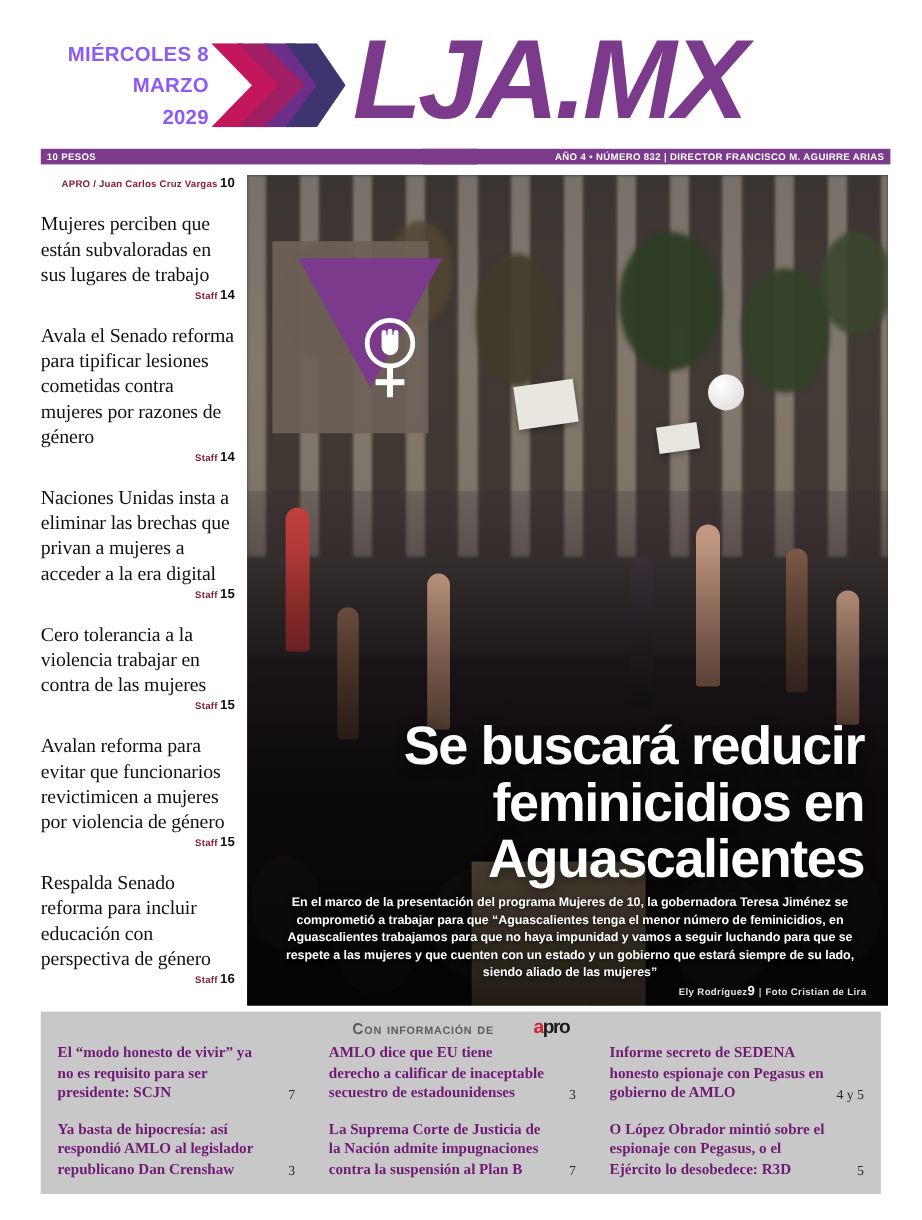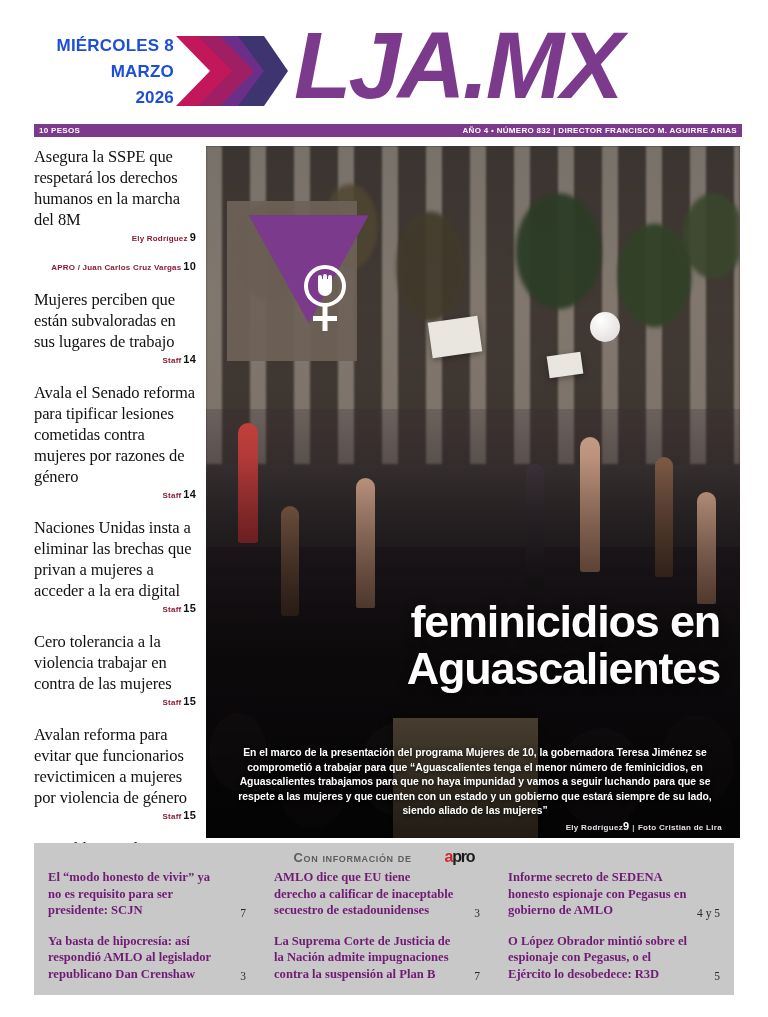--- a/index.html
+++ b/index.html
@@ -10,21 +10,21 @@
     overflow: hidden;
   }
   .page { position: relative; width: 768px; height: 1017px; background: #fff; }
 
   
   .masthead { position: absolute; left: 0; top: 0; width: 768px; height: 132px; }
   .date-block {
     position: absolute; left: 34px; top: 33px; width: 140px;
     font-family: "Liberation Sans", sans-serif;
     font-weight: bold; font-size: 17px; line-height: 26px;
-    color: #1d4ed8; text-align: right; letter-spacing: .2px;
+    color: #8b5cf6; text-align: right; letter-spacing: .2px;
   }
   .date-block div { white-space: nowrap; }
 
   .logo-wrap { position: absolute; left: 176px; top: 18px; width: 520px; height: 105px; }
   .chev { position: absolute; left: 0; top: 18px; }
   .wordmark {
     position: absolute; left: 118px; top: -4px;
     font-family: "Liberation Sans", sans-serif;
     font-style: italic; font-weight: bold;
     font-size: 94px; line-height: 104px;
@@ -232,21 +232,21 @@
 </head>
 <body>
 
 <div class="page">
 
   <div class="masthead">
 
     <div class="date-block">
       <div>MIÉRCOLES 8</div>
       <div>MARZO</div>
-      <div>2026</div>
+      <div>2029</div>
     </div>
 
     <div class="logo-wrap">
       <svg class="chev" width="112" height="70" viewBox="0 0 112 70">
         <polygon points="0,0 26,0 60,35 26,70 0,70 34,35" fill="#c2185b"></polygon>
         <polygon points="22,0 48,0 82,35 48,70 22,70 56,35" fill="#a01e63"></polygon>
         <polygon points="44,0 70,0 104,35 70,70 44,70 78,35" fill="#6b2f8a"></polygon>
         <polygon points="62,0 88,0 112,35 88,70 62,70 88,35" fill="#3d3470"></polygon>
       </svg>
       <div class="wordmark"><span>LJA</span><span class="mx">.MX</span></div>
@@ -255,24 +255,20 @@
     <div class="strip strip-left">
       <span>10 PESOS</span>
     </div>
     <div class="strip strip-right">
       <span>AÑO 4 • NÚMERO 832 | DIRECTOR FRANCISCO M. AGUIRRE ARIAS</span>
     </div>
   </div>
 
   <div class="left-col">
 
-    <div class="brief">
-      <div class="brief-title">Asegura la SSPE que respetará los derechos humanos en la marcha del 8M</div>
-      <div class="brief-credit"><span>Ely Rodríguez</span><span class="pg">9</span></div>
-    </div>
 
     <div class="brief">
       <div class="brief-credit"><span>APRO / Juan Carlos Cruz Vargas</span><span class="pg">10</span></div>
     </div>
 
     <div class="brief">
       <div class="brief-title">Mujeres perciben que están subvaloradas en sus lugares de trabajo</div>
       <div class="brief-credit"><span>Staff</span><span class="pg">14</span></div>
     </div>
 
@@ -334,20 +330,21 @@
       <div class="arm black" style="left:60%;top:46%;width:18px;height:125px;"></div>
       <div class="arm" style="left:70%;top:42%;width:20px;height:135px;"></div>
       <div class="arm dark" style="left:84%;top:45%;width:18px;height:120px;"></div>
       <div class="arm" style="left:92%;top:50%;width:19px;height:112px;"></div>
 
       <div class="cardboard"></div>
       <div class="photo-vignette"></div>
     </div>
 
     <div class="hero-head">
+      <div>Se buscará reducir</div>
       <div>feminicidios en</div>
       <div>Aguascalientes</div>
     </div>
 
     <div class="hero-deck">En el marco de la presentación del programa Mujeres de 10, la gobernadora Teresa Jiménez se comprometió a trabajar para que “Aguascalientes tenga el menor número de feminicidios, en Aguascalientes trabajamos para que no haya impunidad y vamos a seguir luchando para que se respete a las mujeres y que cuenten con un estado y un gobierno que estará siempre de su lado, siendo aliado de las mujeres”</div>
 
     <div class="hero-credit"><span>Ely Rodríguez</span><span class="pg">9</span><span class="sep">|</span><span>Foto Cristian de Lira</span></div>
   </div>
 
   <div class="bottom">

